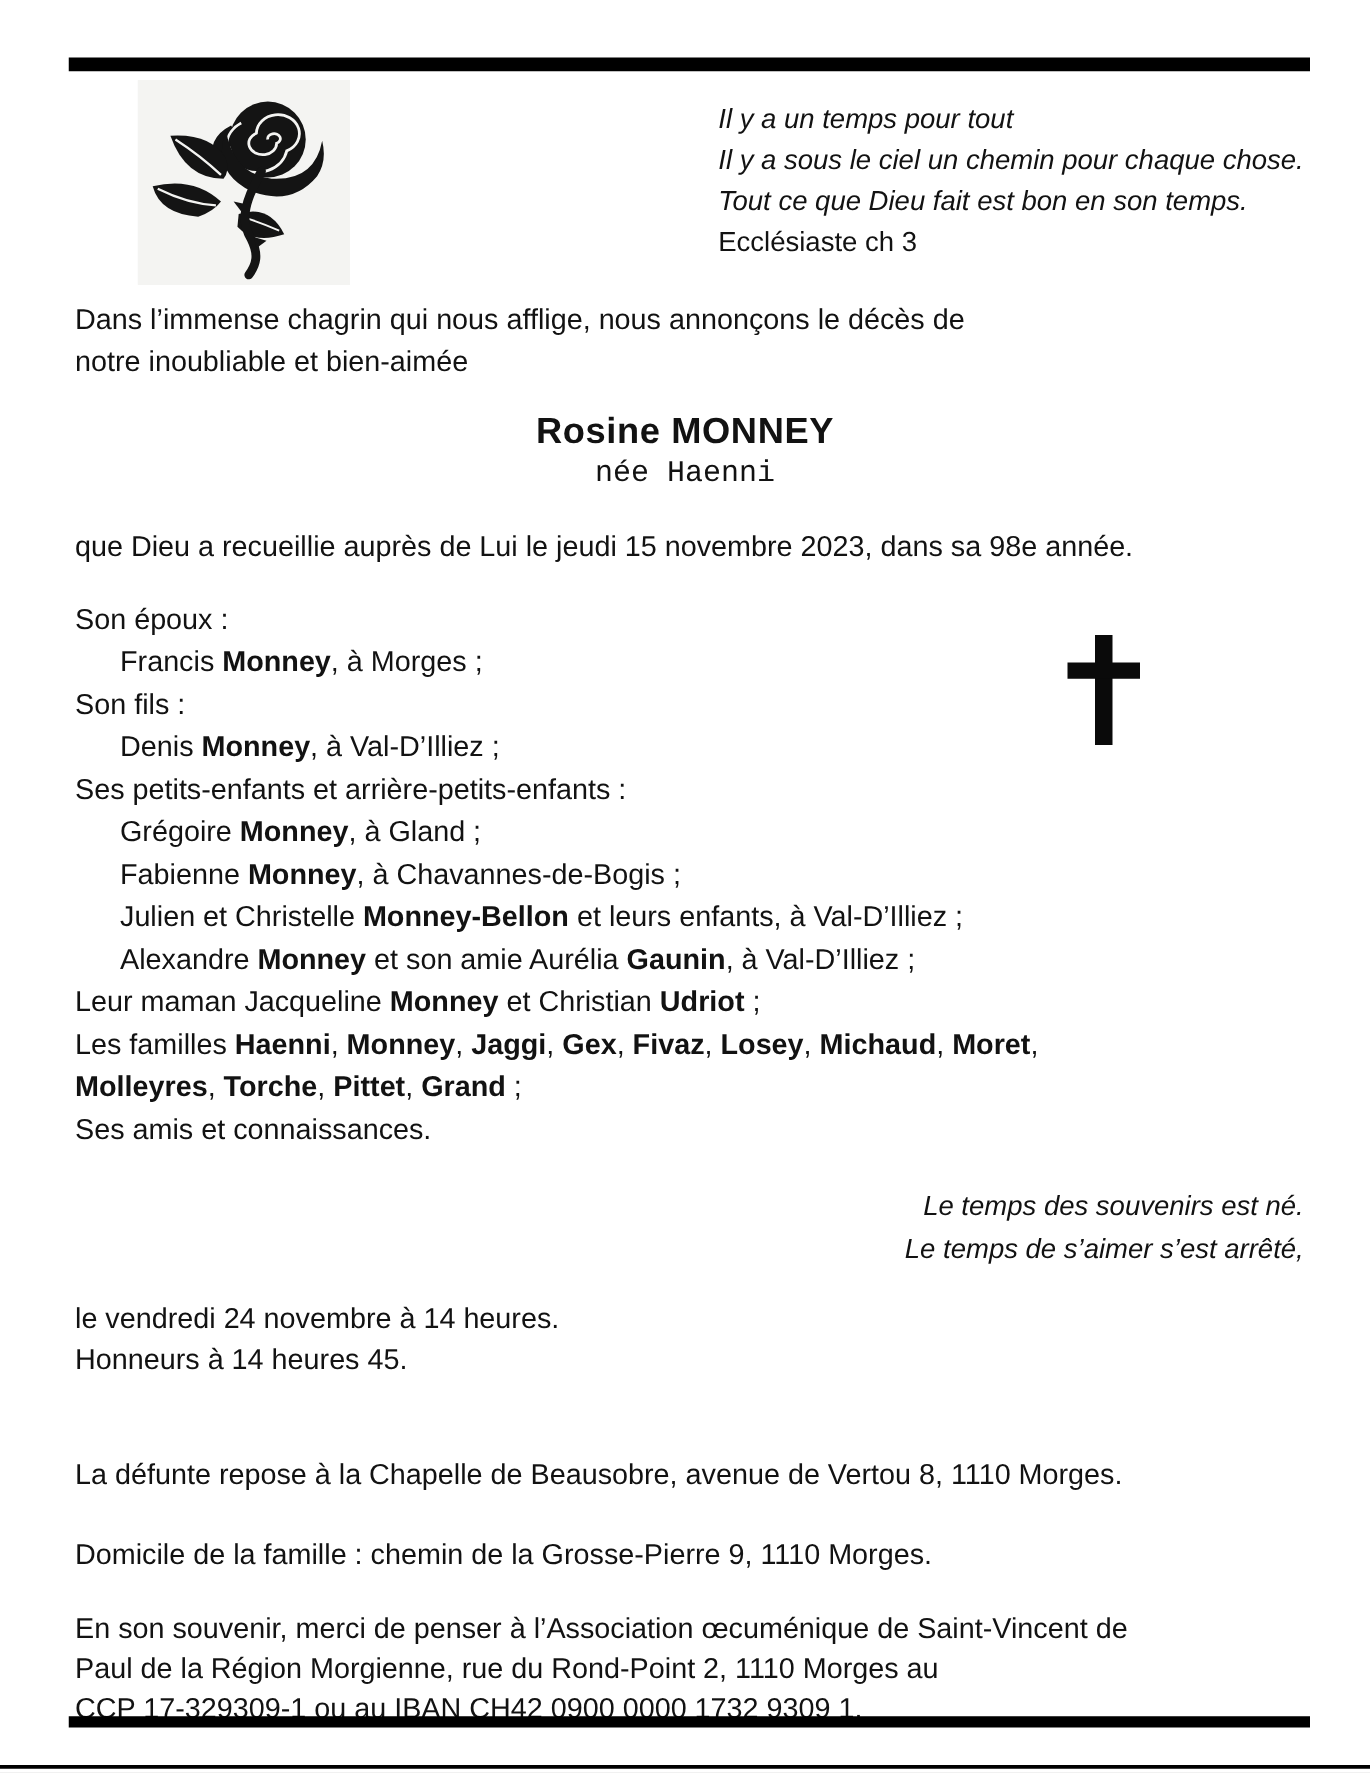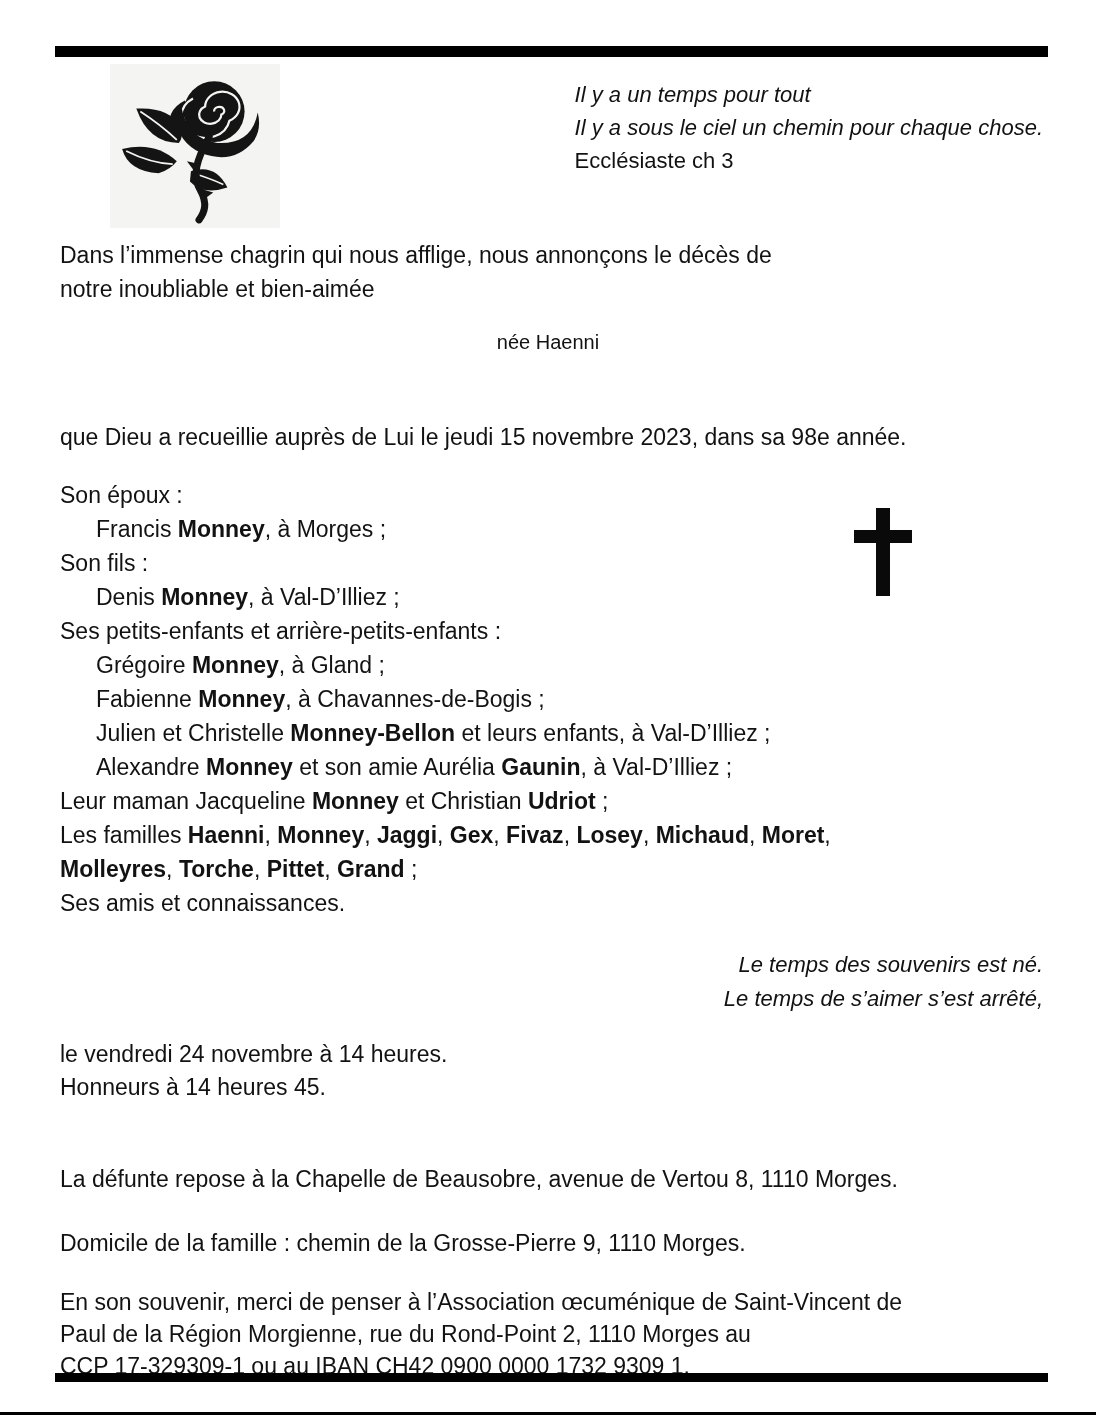--- a/index.html
+++ b/index.html
@@ -23,21 +23,21 @@
   .scripture{
     position:absolute;right:53px;top:78px;
     text-align:left;font-size:22px;line-height:33px;font-style:italic;
   }
   .scripture .attribution{font-style:normal;}
 
   .intro{position:absolute;left:60px;top:238px;font-size:23px;line-height:34px;}
 
   .name-block{position:absolute;left:0;top:326px;width:1096px;text-align:center;}
   .deceased-name{font-size:29px;font-weight:bold;line-height:38px;letter-spacing:0.5px;}
-  .maiden-name{font-size:20px;line-height:32px;}
+  .maiden-name{font-size:24px;line-height:32px;font-family:Liberation Mono, monospace;}
 
   .death-statement{position:absolute;left:60px;top:420px;font-size:23px;line-height:34px;white-space:nowrap;text-align:center;}
 
   .family{position:absolute;left:60px;top:478px;font-size:23px;line-height:34px;}
   .family .line{white-space:nowrap;}
   .family .indent{padding-left:36px;}
 
   .cross{position:absolute;left:854px;top:508px;width:58px;height:88px;}
   .cross .v{position:absolute;left:22px;top:0;width:14px;height:88px;background:#0a0a0a;}
   .cross .h{position:absolute;left:0;top:22px;width:58px;height:13px;background:#0a0a0a;}
@@ -76,29 +76,31 @@
       <path d="M112 119 Q96 112 82 108" stroke="#f4f4f2" stroke-width="1.5" fill="none"></path>
       <path d="M98 72 C 86 94, 80 110, 90 126 C 96 138, 94 146, 88 154" fill="none" stroke="#141414" stroke-width="7" stroke-linecap="round"></path>
       <path d="M85 98 l-9 -2 l6 8 Z" fill="#141414"></path>
       <path d="M92 124 l10 3 l-8 6 Z" fill="#141414"></path>
     </svg>
   </div>
 
   <div class="scripture">
     <div>Il y a un temps pour tout</div>
     <div>Il y a sous le ciel un chemin pour chaque chose.</div>
+    <div>Tout ce que Dieu fait est bon en son temps.</div>
     <div class="attribution">Ecclésiaste ch 3</div>
   </div>
 
   <div class="intro">
     <div>Dans l’immense chagrin qui nous afflige, nous annonçons le décès de</div>
     <div>notre inoubliable et bien-aimée</div>
   </div>
 
   <div class="name-block">
+    <div class="deceased-name">Rosine MONNEY</div>
     <div class="maiden-name">née Haenni</div>
   </div>
 
   <div class="death-statement">que Dieu a recueillie auprès de Lui le jeudi 15 novembre 2023, dans sa 98e année.</div>
 
   <div class="family">
     <div class="line"><span>Son époux :</span></div>
     <div class="line indent"><span>Francis </span><b>Monney</b><span>, à Morges ;</span></div>
     <div class="line"><span>Son fils :</span></div>
     <div class="line indent"><span>Denis </span><b>Monney</b><span>, à Val-D’Illiez ;</span></div>

